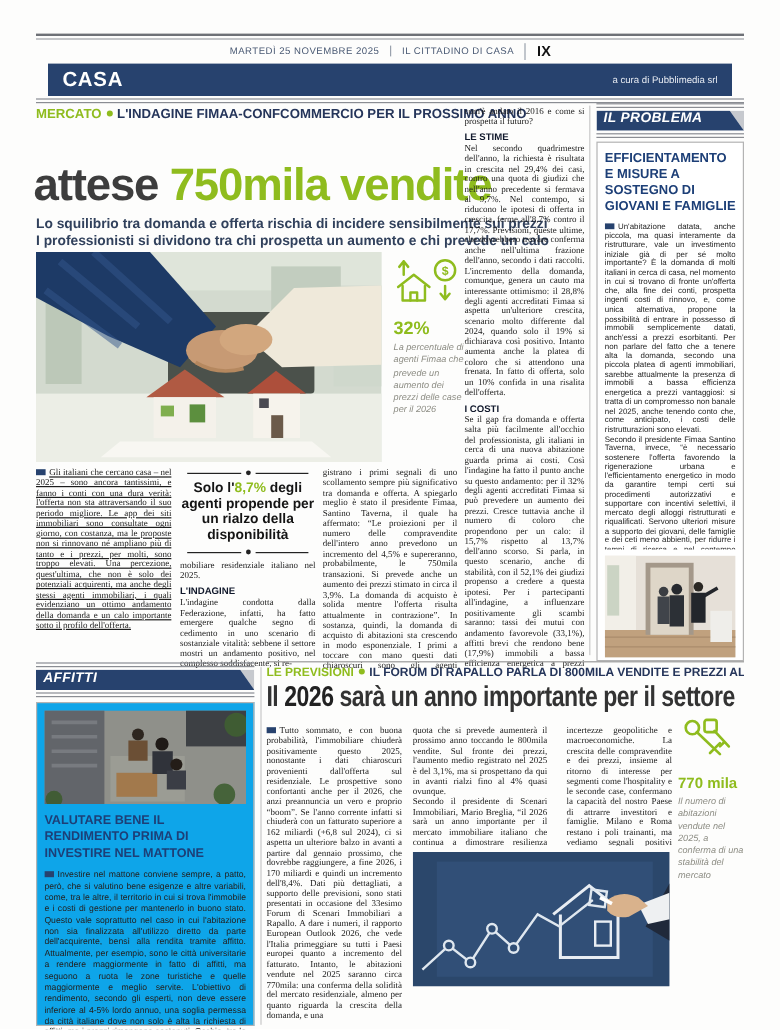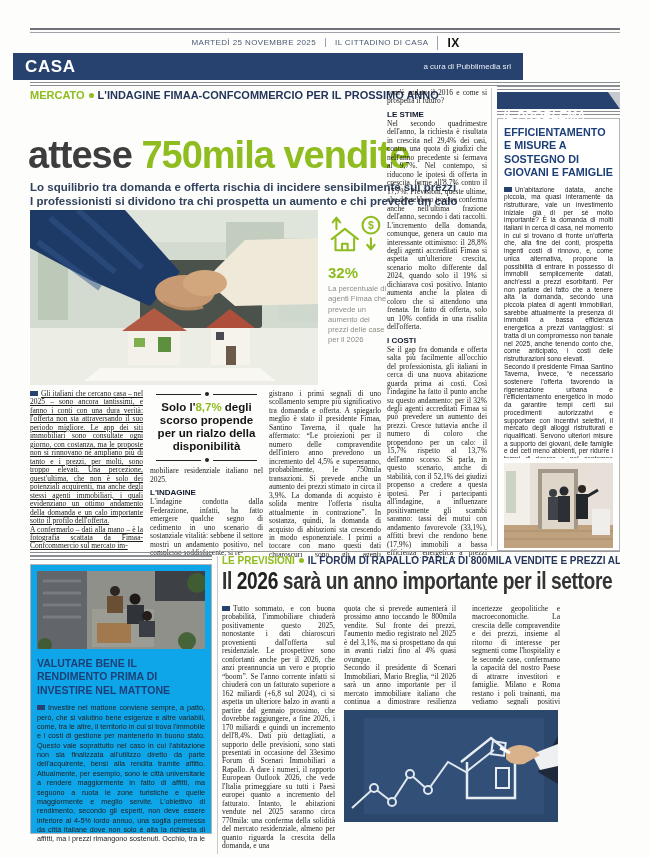--- a/index.html
+++ b/index.html
@@ -15,21 +15,21 @@
   #under-bar-rule { left:30px; top:82px; width:590px; }
 
   
   #dateline { left:26px; top:34px; width:590px; height:17px; display:flex; justify-content:center;
               align-items:center; font-size:8px; color:#4a5a74; letter-spacing:.4px; }
   .dateline-item { padding:0 9px; white-space:nowrap; }
   .dateline-item + .dateline-item { border-left:1px solid #9aa2ad; }
   #page-num { font-size:12px; font-weight:bold; color:#111; padding-right:0; }
 
   
-  #casa-bar { left:13px; top:53px; width:510px; height:27px; background:#27426e; display:flex;
+  #casa-bar { left:40px; top:53px; width:570px; height:27px; background:#27426e; display:flex;
               align-items:center; justify-content:space-between; padding:0 12px;gap:23px; }
   #casa-title { color:#fff; font-size:17px; font-weight:bold; letter-spacing:.6px; }
   #casa-credit { color:#e8ecf3; font-size:8px; }
 
   
   #kicker-main { left:30px; top:89px; width:458px; font-size:11px; font-weight:bold;
                  color:#25355a; white-space:nowrap; overflow:hidden; }
   .kicker-label { color:#8fbc1e; }
   .kicker-dot { display:inline-block; width:5px; height:5px; border-radius:50%; background:#8fbc1e;
                 margin:0 4px 1px 4px; vertical-align:middle; }
@@ -37,21 +37,21 @@
               letter-spacing:-1px; line-height:1.0; }
   #headline .green { color:#8fbc1e; }
   #deck { left:30px; top:180px; width:462px; font-size:11.5px; font-weight:bold; color:#31415c;
           line-height:1.25; }
 
   #main-photo { left:30px; top:210px; width:288px; height:175px; }
   #main-photo svg, .photo svg { display:block; }
 
   #stat32 { left:328px; top:214px; width:60px; }
   .stat-value { font-size:15px; font-weight:bold; color:#8fbc1e; margin-top:5px; }
-  .stat-caption { font-size:7.6px; color:#8d8d84; line-height:1.35; margin-top:3px; }
+  .stat-caption { font-size:7.6px; color:#8d8d84; line-height:1.35; margin-top:3px;font-style:italic; }
 
   .newscol { position:absolute; font-family:"Liberation Serif", serif; font-size:7.5px;
              line-height:1.13; text-align:justify; color:#1c1c1c; overflow:hidden; }
   #col1 { left:30px;  top:390px; width:113px; height:167px;text-decoration:underline; }
   #col2 { left:150px; top:390px; width:113px; height:167px; }
   #col3 { left:269px; top:390px; width:112px; height:167px; }
   #col4 { left:387px; top:89px;  width:100px; height:469px; }
   .newsp { margin:0; }
   .lead-sq { display:inline-block; width:8px; height:5px; background:#27426e; margin-right:3px; }
   .col-heading { font-family:"Liberation Sans", sans-serif; font-weight:bold; font-size:8px;
@@ -70,21 +70,21 @@
   #divider-main   { left:491px; top:88px;  height:458px; width:0; border-left:1px solid #c9c9c9; }
   #divider-bottom { left:217px; top:556px; height:298px; width:0; border-left:1px solid #c9c9c9; }
 
   
   .box-bar-wrap { position:relative; height:17px; margin:2px 0; }
   .box-fold { position:absolute; right:0; top:0; width:12px; height:100%; background:#c6c9ce;
               clip-path:polygon(0 0, 100% 0, 100% 100%); }
   .box-bar { position:absolute; left:0; top:0; width:100%; height:100%; background:#27426e;
              clip-path:polygon(0 0, calc(100% - 12px) 0, 100% 100%, 0 100%); }
   .box-bar-label { position:absolute; left:6px; top:1px; color:#fff; font-weight:bold;
-                   font-style:italic; font-size:11.5px; letter-spacing:.3px; z-index:2;margin-top:16px; }
+                   font-style:italic; font-size:11.5px; letter-spacing:.3px; z-index:2; }
 
   #problem { left:497px; top:86px; width:123px; }
   #problem-box { border:1px solid #b3b3b3; margin-top:3px; height:433px; background:#fff;
                  padding:7px 6px 6px; }
   #problem-title { font-size:10.8px; font-weight:bold; color:#1d3f77; line-height:1.24;
                    margin-bottom:6px; }
   .side-body { font-size:6.6px; line-height:1.17; text-align:justify; color:#222; }
   #problem-body { height:272px; overflow:hidden; }
   #problem-photo { width:109px; height:85px; margin-top:5px; }
 
@@ -178,31 +178,30 @@
       <circle cx="46" cy="12" r="9"></circle>
       <text x="46" y="16" text-anchor="middle" font-size="11" font-weight="bold" fill="#8fbc1e" stroke="none">$</text>
       <path d="M46 26 v12 M42 33 L46 38 L50 33"></path>
     </svg>
     <div class="stat-value">32%</div>
     <div class="stat-caption">La percentuale di agenti Fimaa che prevede un aumento dei prezzi delle case per il 2026</div>
   </div>
 
   <div class="newscol" id="col1">
     <p class="newsp"><span class="lead-sq"></span><span>Gli italiani che cercano casa – nel 2025 – sono ancora tantissimi, e fanno i conti con una dura verità: l'offerta non sta attraversando il suo periodo migliore. Le app dei siti immobiliari sono consultate ogni giorno, con costanza, ma le proposte non si rinnovano né ampliano più di tanto e i prezzi, per molti, sono troppo elevati. Una percezione, quest'ultima, che non è solo dei potenziali acquirenti, ma anche degli stessi agenti immobiliari, i quali evidenziano un ottimo andamento della domanda e un calo importante sotto il profilo dell'offerta.</span></p>
-    <p class="newsp">A confermarlo – dati alla mano – è la fotografia scattata da Fimaa-Confcommercio sul mercato im-</p>
   </div>
 
   <div class="newscol" id="col2">
     <div id="pullquote">
       <div class="pq-rule">
           <i></i>
           <b></b>
           <i></i>
         </div>
-      <div class="pq-text"><span>Solo l'</span><span class="green">8,7%</span><span> degli scorso propende per un rialzo della disponibilità</span></div>
+      <div class="pq-text"><span>Solo l'</span><span class="green">8,7%</span><span> degli agenti propende per un rialzo della disponibilità</span></div>
       <div class="pq-rule">
           <i></i>
           <b></b>
           <i></i>
         </div>
     </div>
     <p class="newsp">mobiliare residenziale italiano nel 2025.</p>
     <div class="col-heading">L'INDAGINE</div>
     <p class="newsp">L'indagine condotta dalla Federazione, infatti, ha fatto emergere qualche segno di cedimento in uno scenario di sostanziale vitalità: sebbene il settore mostri un andamento positivo, nel complesso soddisfacente, si re-</p>
   </div>
@@ -252,20 +251,25 @@
           <circle cx="78" cy="26" r="4" fill="#2a2723"></circle>
             <path d="M72 31 h12 v25 h-12 z" fill="#23262b"></path>
           <path d="M82 34 L94 27" stroke="#23262b" stroke-width="3"></path>
         </svg>
       </div>
     </div>
   </div>
 
   <div class="abs" id="affitti">
     <div class="rule2"></div>
+    <div class="box-bar-wrap">
+      <div class="box-fold"></div>
+      <div class="box-bar"></div>
+      <span class="box-bar-label">AFFITTI</span>
+    </div>
     <div class="rule2"></div>
     <div id="affitti-box">
       <div class="photo" id="affitti-photo">
         <svg viewBox="0 0 168 78" width="168" height="78">
           <rect width="168" height="78" fill="#8f908a"></rect>
           <rect x="0" y="0" width="50" height="78" fill="#62656a"></rect>
           <path d="M6 10 H44 M6 22 H44 M6 34 H44 M6 46 H44" stroke="#787b80" stroke-width="3"></path>
           <rect x="118" y="0" width="50" height="30" fill="#3d4044"></rect>
           <rect x="55" y="38" width="62" height="38" fill="#9b9c94"></rect>
           <rect x="60" y="52" width="34" height="20" fill="#a2794c"></rect>
@@ -301,20 +305,30 @@
     <p class="newsp"><span class="lead-sq"></span><span>Tutto sommato, e con buona probabilità, l'immobiliare chiuderà positivamente questo 2025, nonostante i dati chiaroscuri provenienti dall'offerta sul residenziale. Le prospettive sono confortanti anche per il 2026, che anzi preannuncia un vero e proprio “boom”. Se l'anno corrente infatti si chiuderà con un fatturato superiore a 162 miliardi (+6,8 sul 2024), ci si aspetta un ulteriore balzo in avanti a partire dal gennaio prossimo, che dovrebbe raggiungere, a fine 2026, i 170 miliardi e quindi un incremento dell'8,4%. Dati più dettagliati, a supporto delle previsioni, sono stati presentati in occasione del 33esimo Forum di Scenari Immobiliari a Rapallo. A dare i numeri, il rapporto European Outlook 2026, che vede l'Italia primeggiare su tutti i Paesi europei quanto a incremento del fatturato. Intanto, le abitazioni vendute nel 2025 saranno circa 770mila: una conferma della solidità del mercato residenziale, almeno per quanto riguarda la crescita della domanda, e una</span></p>
   </div>
   <div class="newscol" id="pcol2">
     <p class="newsp">quota che si prevede aumenterà il prossimo anno toccando le 800mila vendite. Sul fronte dei prezzi, l'aumento medio registrato nel 2025 è del 3,1%, ma si prospettano da qui in avanti rialzi fino al 4% quasi ovunque.</p>
     <p class="newsp">Secondo il presidente di Scenari Immobiliari, Mario Breglia, “il 2026 sarà un anno importante per il mercato immobiliare italiano che continua a dimostrare resilienza nonostante le</p>
   </div>
   <div class="newscol" id="pcol3">
     <p class="newsp">incertezze geopolitiche e macroeconomiche. La crescita delle compravendite e dei prezzi, insieme al ritorno di interesse per segmenti come l'hospitality e le seconde case, confermano la capacità del nostro Paese di attrarre investitori e famiglie. Milano e Roma restano i poli trainanti, ma vediamo segnali positivi anche in città di medie dimensioni, dove la qualità dell'offerta sta diventando un fattore decisivo”</p>
   </div>
 
+  <div class="abs" id="stat770">
+    <svg viewBox="0 0 50 42" width="46" height="39" fill="none" stroke="#8fbc1e" stroke-width="2.4" stroke-linecap="round" stroke-linejoin="round">
+      <circle cx="13" cy="10" r="6"></circle>
+      <rect x="24" y="3" width="11" height="11" rx="2"></rect>
+      <path d="M17 14 L38 34 M33 29 L29 33 M38 24 L33 29"></path>
+      <path d="M33 13 L46 27 M42 23 L38 27"></path>
+    </svg>
+    <div class="stat-value">770 mila</div>
+    <div class="stat-caption">Il numero di abitazioni vendute nel 2025, a conferma di una stabilità del mercato</div>
+  </div>
 
   <div class="abs photo" id="bottom-photo">
     <svg viewBox="0 0 214 112" width="214" height="112">
       <rect width="214" height="112" fill="#2f4d74"></rect>
       <rect width="214" height="112" fill="#243c5c" opacity="0.35"></rect>
       <rect x="20" y="8" width="180" height="96" fill="#33517a" opacity="0.8"></rect>
       <path d="M117 52 L147 28 L177 52" stroke="#e8edf3" stroke-width="2.5" fill="none"></path>
       <path d="M123 52 V88 H171 V52" stroke="#e8edf3" stroke-width="2.5" fill="none"></path>
       <rect x="152" y="58" width="13" height="20" stroke="#e8edf3" stroke-width="2" fill="none"></rect>
       <path d="M8 98 L30 78 L48 92 L66 64 L84 80 L104 52 L122 62 L150 40" stroke="#dfe7ef" stroke-width="2" fill="none"></path>

